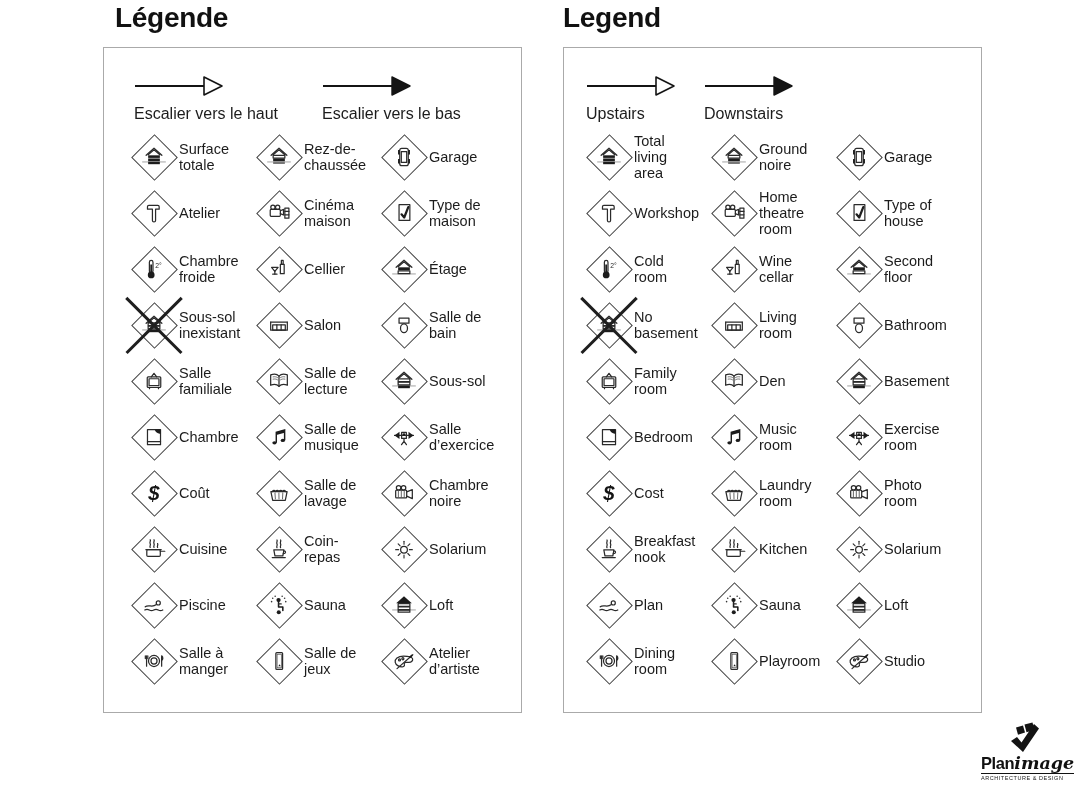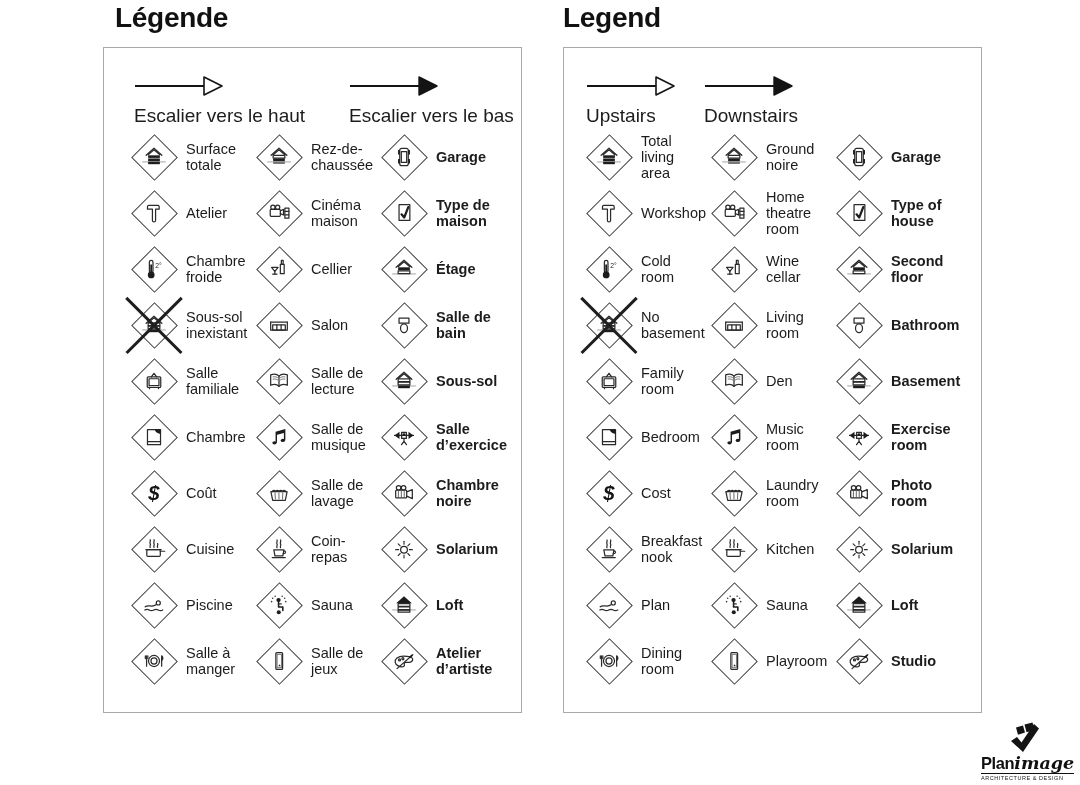--- a/index.html
+++ b/index.html
@@ -9,37 +9,37 @@
   .title-fr{left:115px;}
   .title-en{left:563px;}
   .panel{position:absolute;top:47px;width:419px;height:666px;border:1.5px solid #aaa;background:#fff;box-sizing:border-box;}
   .panel-fr{left:103px;}
   .panel-en{left:563px;}
   
   .stairs{position:absolute;top:26px;display:flex;}
   .panel-fr .stairs{left:30px;gap:44px;}
   .panel-en .stairs{left:22px;gap:28px;}
   .stair{flex:none;min-width:88px;}
-  .stair-label{font-size:19px;margin-top:3px;white-space:nowrap;color:#1c1c1c;}
+  .stair-label{font-size:16px;margin-top:3px;white-space:nowrap;color:#1c1c1c;}
   
   .grid{position:absolute;top:81px;left:0;right:0;}
   .row{display:flex;height:56px;align-items:center;padding-left:26px;}
   .panel-en .row{padding-left:21px;}
   .cell{display:flex;align-items:center;width:125px;flex:none;}
-  .cell:last-child{width:auto;font-weight:bold;}
+  .cell:last-child{width:auto;}
   .dia{position:relative;width:48px;height:48px;flex:none;}
   .sq{position:absolute;left:50%;top:50%;width:33px;height:33px;margin:-16.5px 0 0 -16.5px;
       transform:rotate(45deg);border:1.4px solid #424242;background:#fff;box-sizing:border-box;}
   .glyph{position:absolute;left:50%;top:50%;transform:translate(-50%,-50%);}
   .cross{position:absolute;left:0;top:0;right:0;bottom:0;}
   .cross::before,.cross::after{content:"";position:absolute;left:-15px;right:-15px;top:50%;height:2.6px;
       margin-top:-1.3px;background:#1e1e1e;}
   .cross::before{transform:rotate(45deg);}
   .cross::after{transform:rotate(-45deg);}
-  .lbl{margin-left:8px;font-size:14.5px;line-height:16px;white-space:pre-line;color:#1c1c1c;}
+  .lbl{margin-left:1px;font-size:14.5px;line-height:16px;white-space:pre-line;color:#1c1c1c;}
   
   .logo{position:absolute;left:981px;top:722px;width:90px;}
   .logo-mark{display:block;margin:0 auto 1px auto;}
   .brand{display:inline-block;border-bottom:1.5px solid #111;padding-bottom:1px;line-height:17px;}
   .brand-bold{font-size:16.5px;font-weight:900;letter-spacing:-0.4px;color:#111;}
   .brand-italic{font-family:"DejaVu Serif",serif;font-style:italic;font-weight:700;font-size:17.5px;color:#111;}
   .tagline{font-size:5.5px;letter-spacing:0.55px;color:#222;margin-top:1px;}
 </style>
 </head>
 <body>

